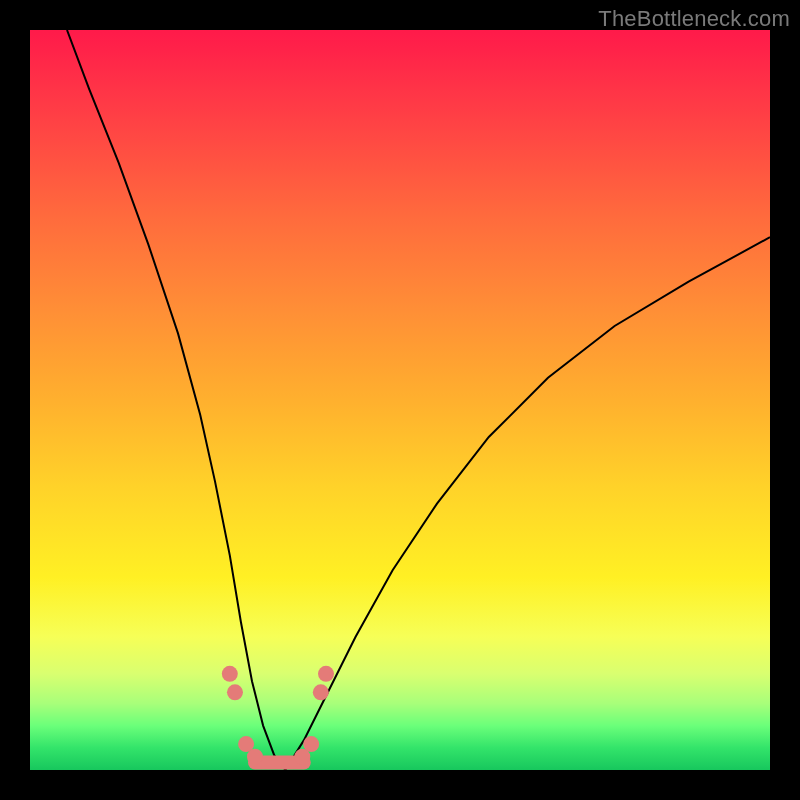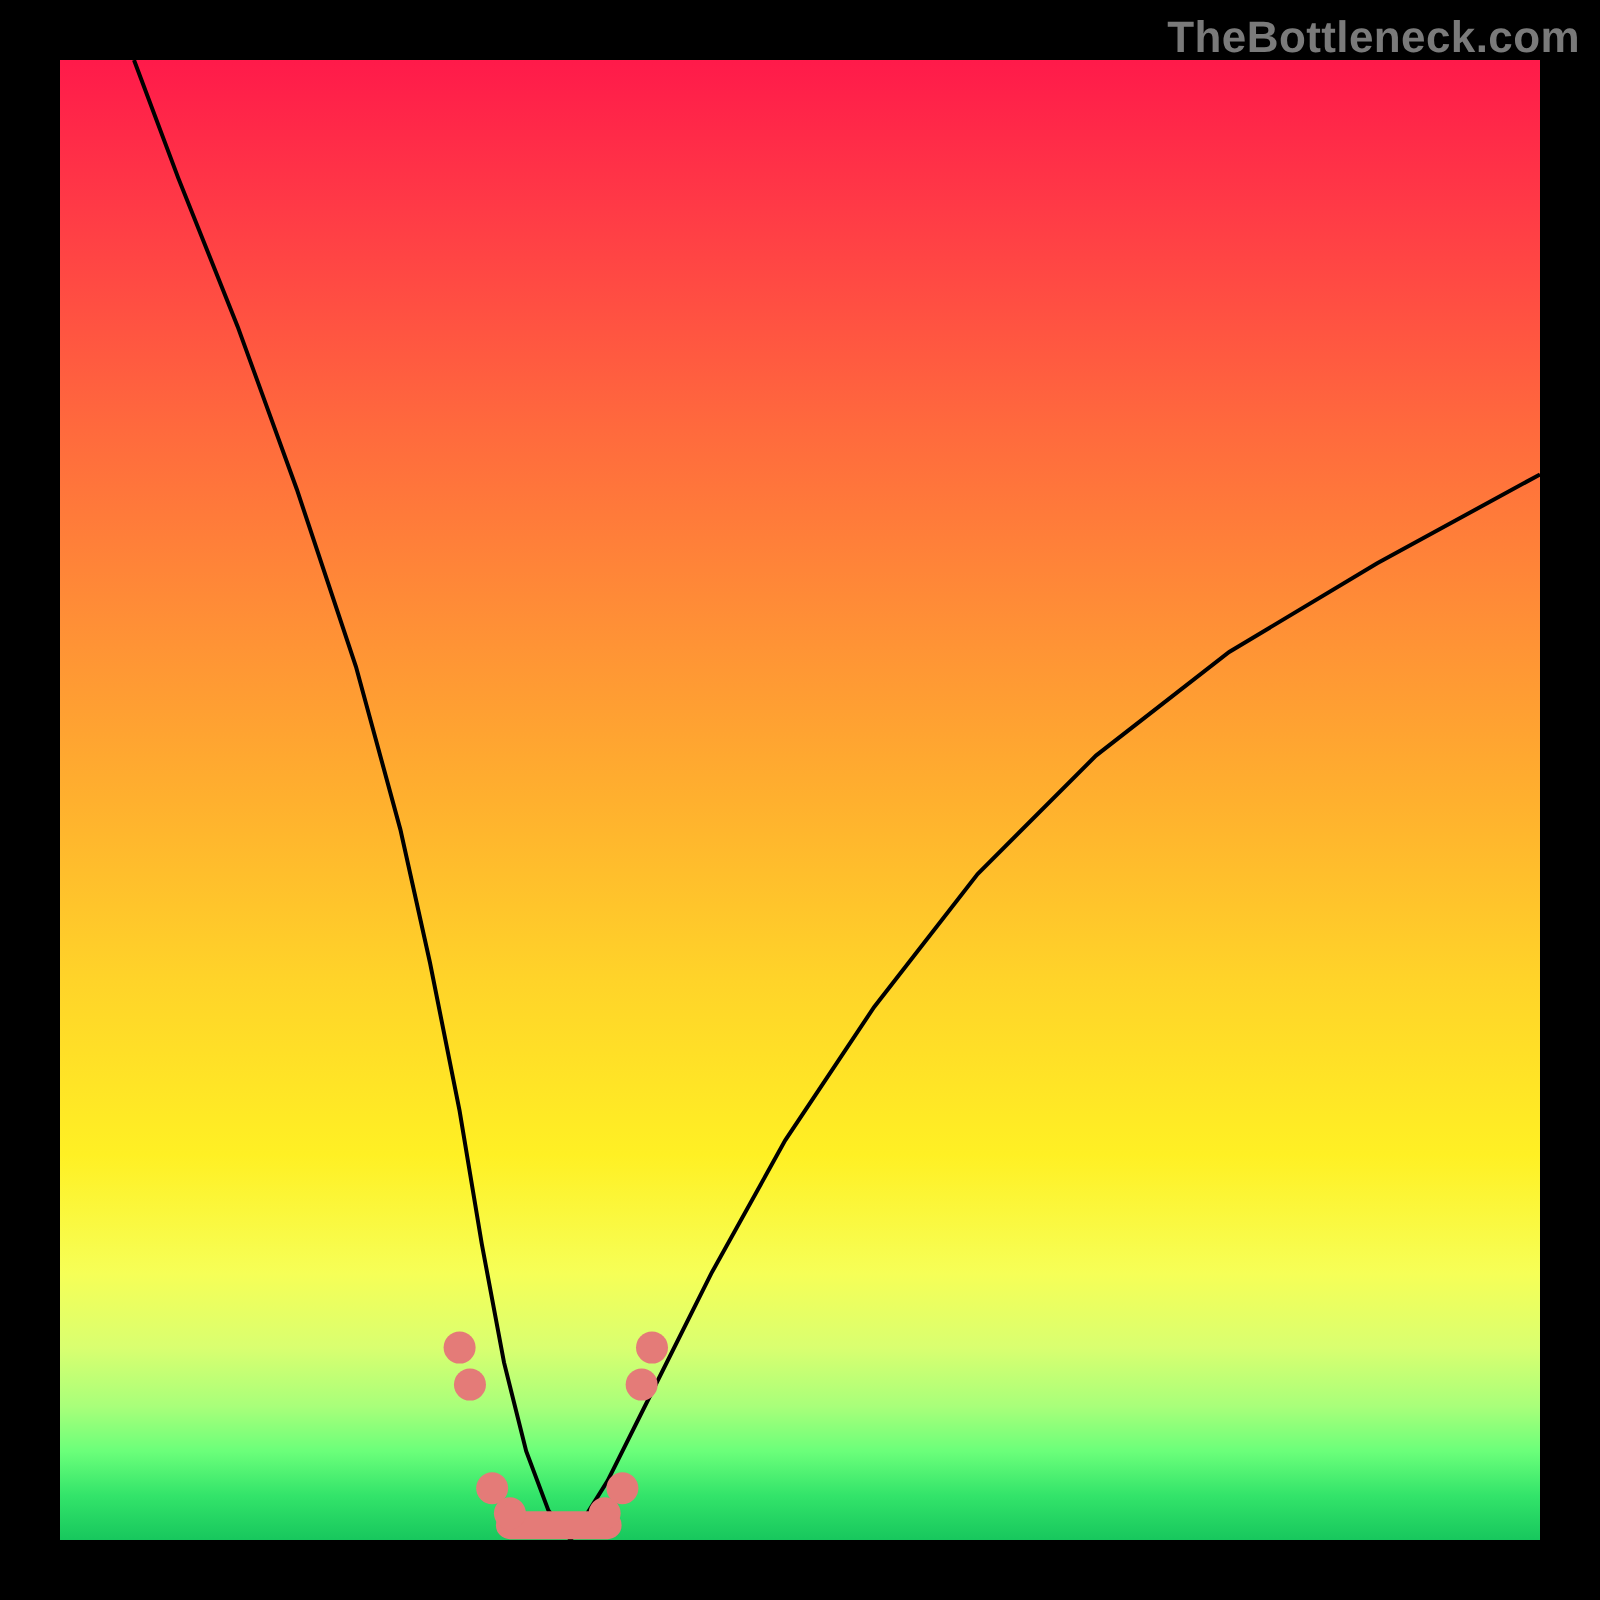--- a/index.html
+++ b/index.html
@@ -42,21 +42,21 @@
       #33e46a 97%,
       #17c75d 100%
     );
   }
   .watermark {
     position: absolute;
     top: 6px;
     right: 10px;
     color: #7a7a7a;
     font-size: 22px;
-    font-weight: 700;
+    font-weight: 400;
     letter-spacing: 0.2px;
     user-select: none;
   }
   svg.curves {
     position: absolute;
     left: 0;
     top: 0;
     width: 740px;
     height: 740px;
   }

